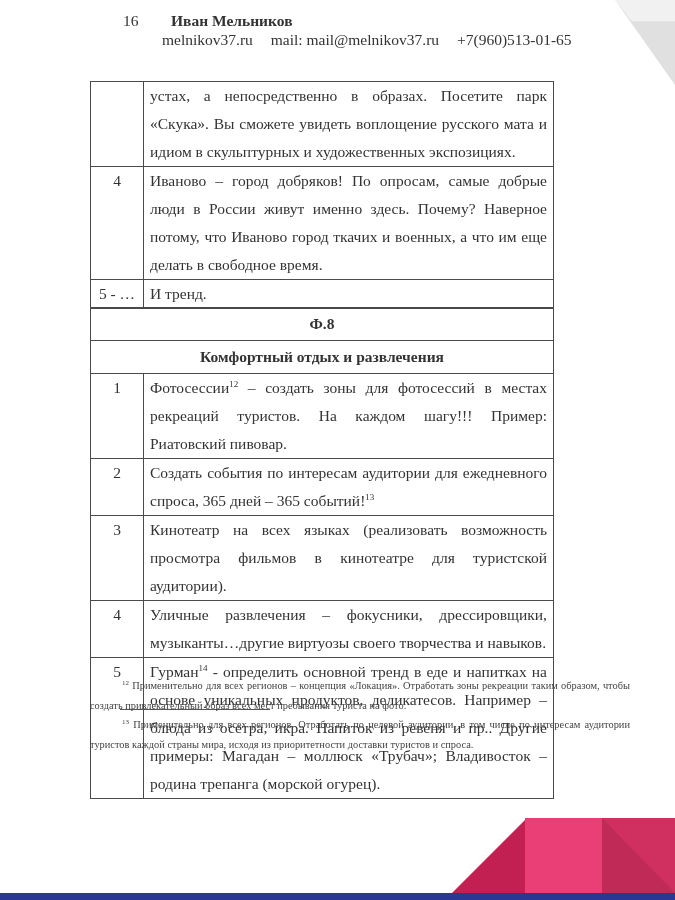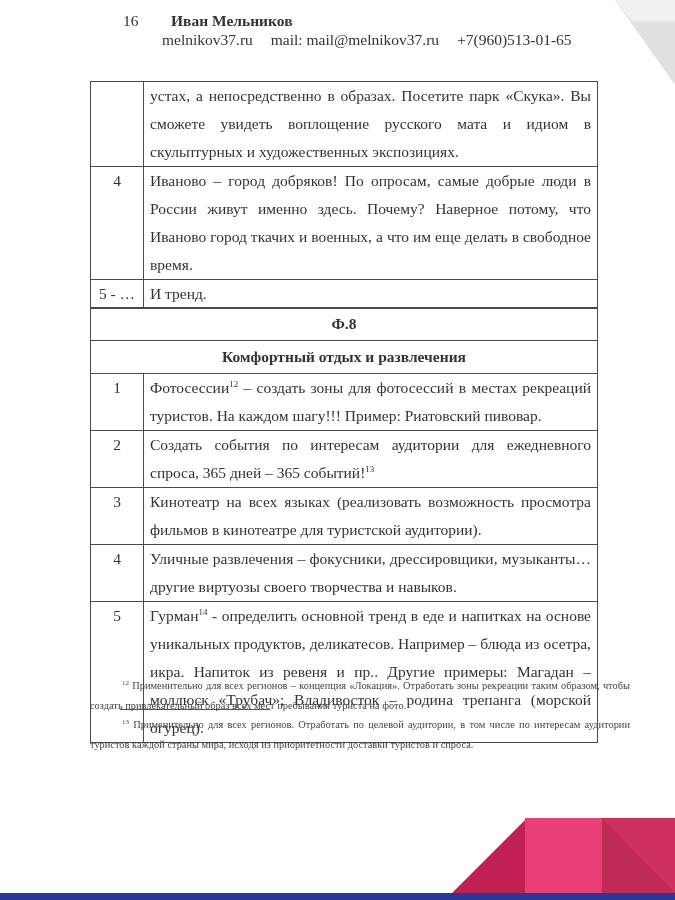--- a/index.html
+++ b/index.html
@@ -13,21 +13,21 @@
       background: #e0e0e0; clip-path: polygon(0 0, 100% 0, 100% 100%); }
     .corner-tr .c2 { position: absolute; right: 0; top: 0; width: 60px; height: 85px;
       background: #f1f1f1; clip-path: polygon(0 0, 100% 0, 100% 25%, 28% 25%); }
 
     .header { position: absolute; left: 123px; top: 12px; font-size: 15.5px; }
     .header .pg { position: absolute; left: 0; top: 0; }
     .header .author { position: absolute; left: 48px; top: 0; font-weight: bold; white-space: nowrap; }
     .header .contacts { position: absolute; left: 39px; top: 19px; white-space: nowrap; }
     .header .contacts span { margin-right: 14px; }
 
-    table.doc { position: absolute; left: 90px; width: 508px; border-collapse: collapse;
+    table.doc { position: absolute; left: 90px; width: 464px; border-collapse: collapse;
       font-size: 15.5px; line-height: 28px; padding-left: 40px; }
     table.doc td { border: 1.3px solid #4a4a4a; vertical-align: top; padding: 0 6px; }
     table.doc td.num { width: 40px; text-align: center; }
     table.doc td.txt { text-align: justify; }
     table.doc td.hdr { text-align: center; font-weight: bold; padding: 2px 0; }
     sup { font-size: 9px; line-height: 0; margin-top: 15px; }
 
     #t1 { top: 81px; }
     #t2 { top: 307px; }
 

